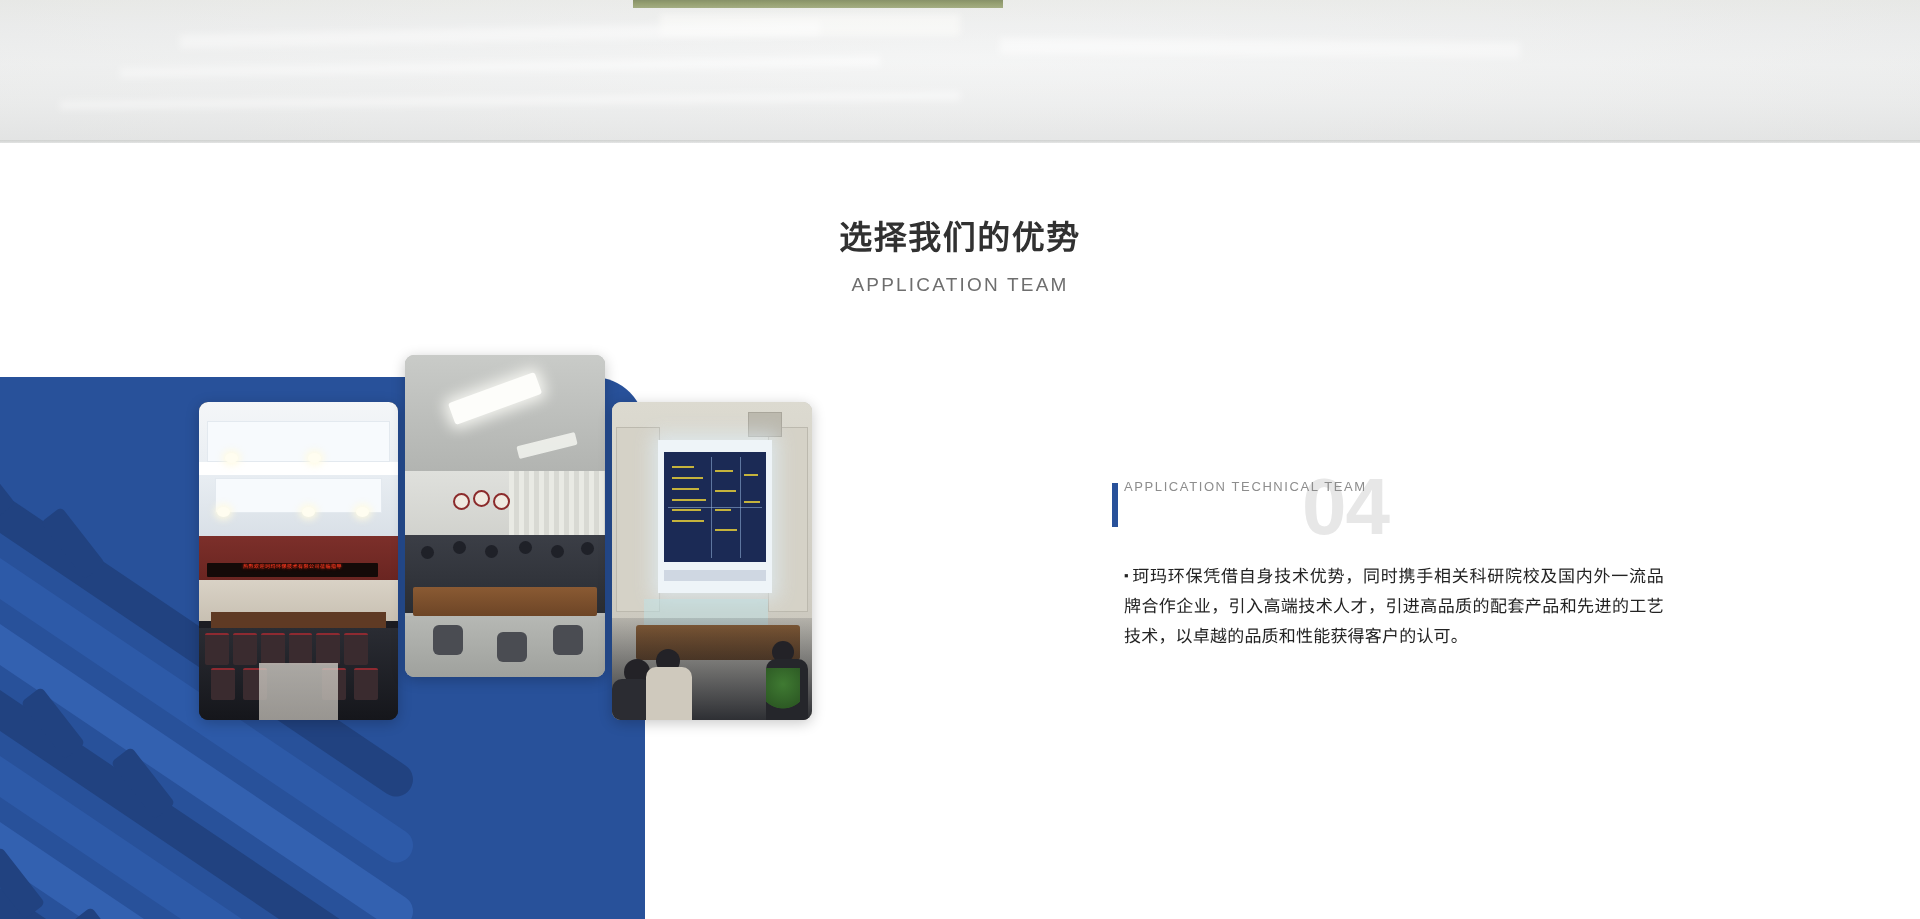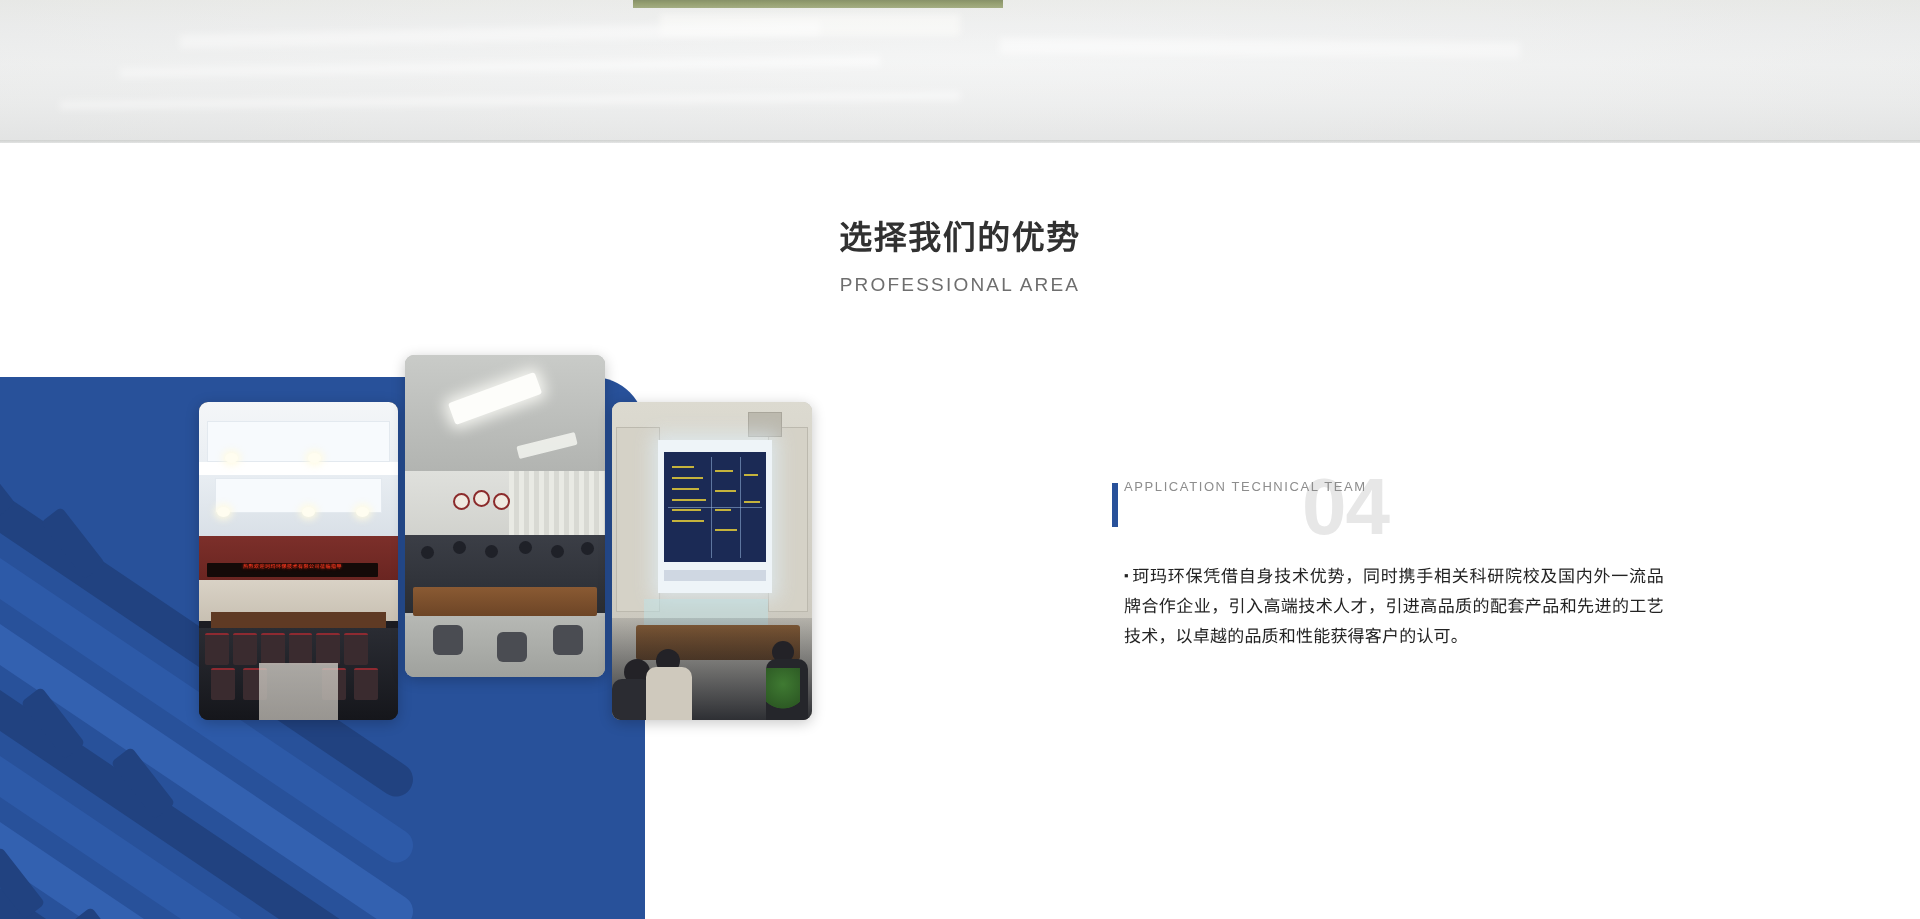--- a/index.html
+++ b/index.html
@@ -212,21 +212,21 @@
     <div class="banner-streak bs1"></div>
     <div class="banner-streak bs2"></div>
     <div class="banner-streak bs3"></div>
     <div class="banner-streak bs5"></div>
     <div class="banner-vig"></div>
     <div class="banner-edge"></div>
   </div>
 
   <div class="section-head">
     <div class="section-title">选择我们的优势</div>
-    <div class="section-sub">PROFESSIONAL AREA</div>
+    <div class="section-sub">APPLICATION TEAM</div>
   </div>
 
   <div class="blue-panel">
     <div class="weave">
       <div class="ribbon dark" style="top:30px;  transform:rotate(34deg);"></div>
       <div class="ribbon" style="top:96px;  transform:rotate(34deg);"></div>
       <div class="ribbon lite" style="top:162px; transform:rotate(34deg);"></div>
       <div class="ribbon dark" style="top:228px; transform:rotate(34deg);"></div>
       <div class="ribbon" style="top:294px; transform:rotate(34deg);"></div>
       <div class="ribbon lite" style="top:360px; transform:rotate(34deg);"></div>

